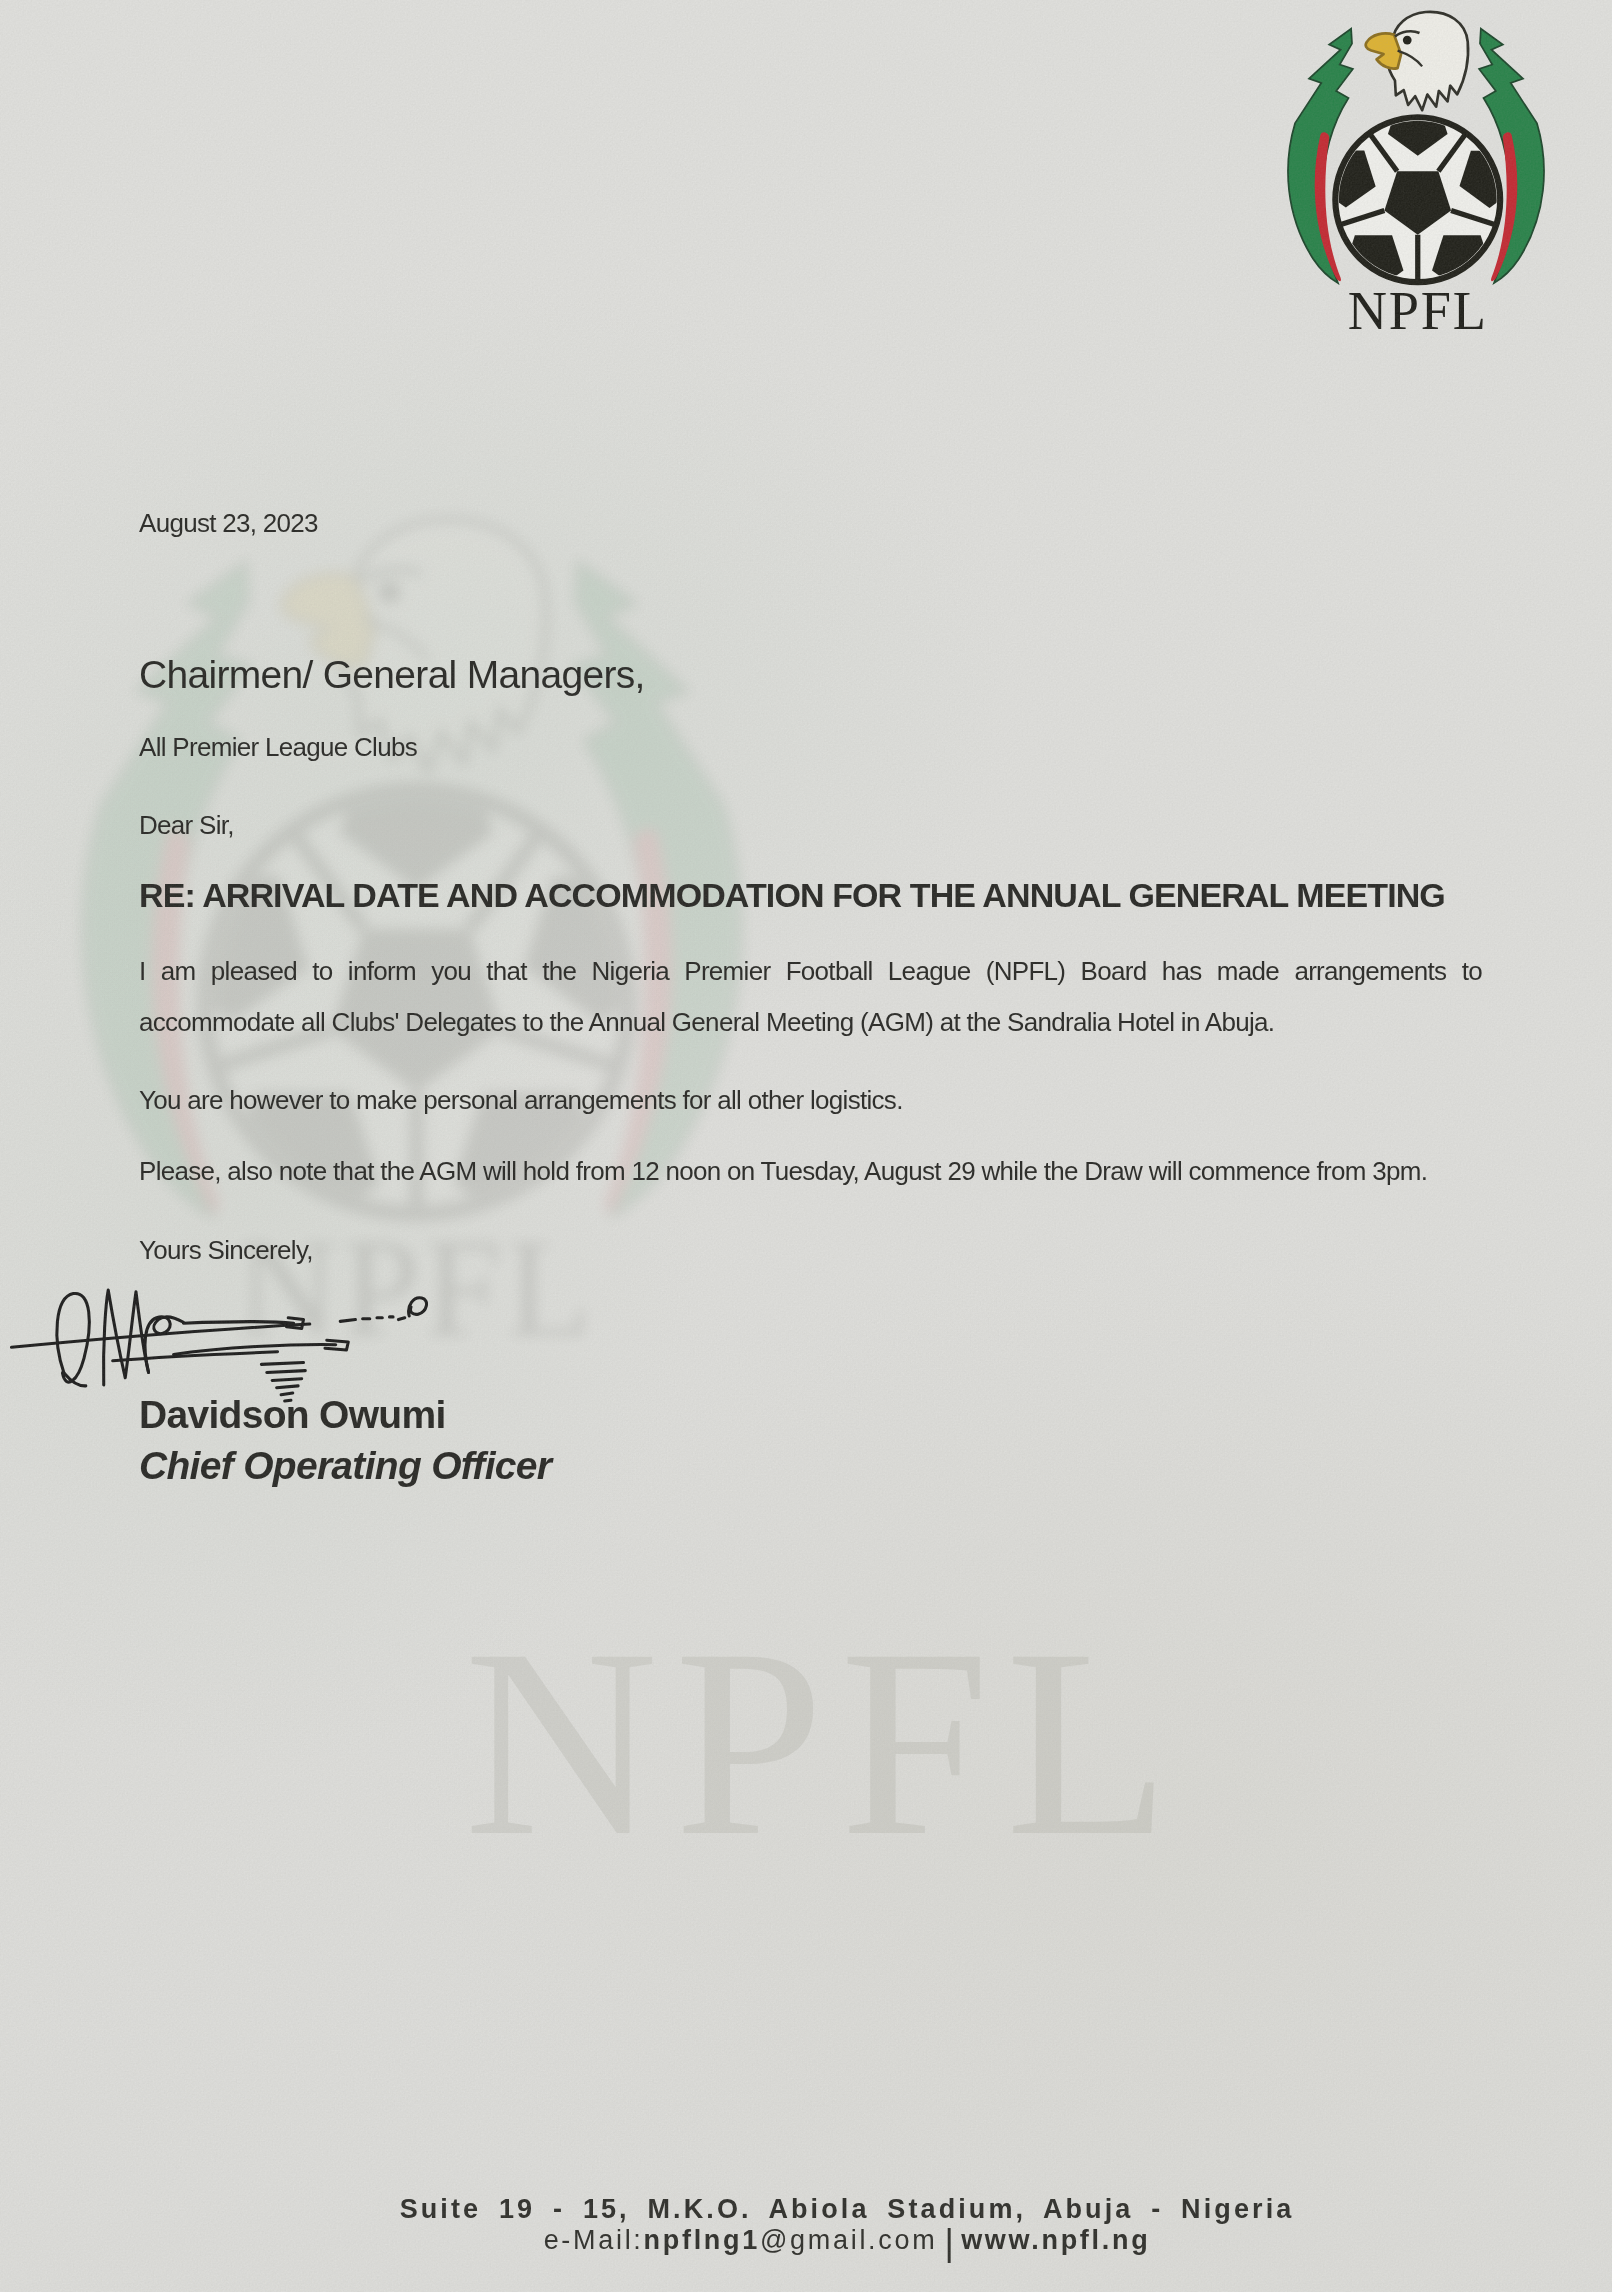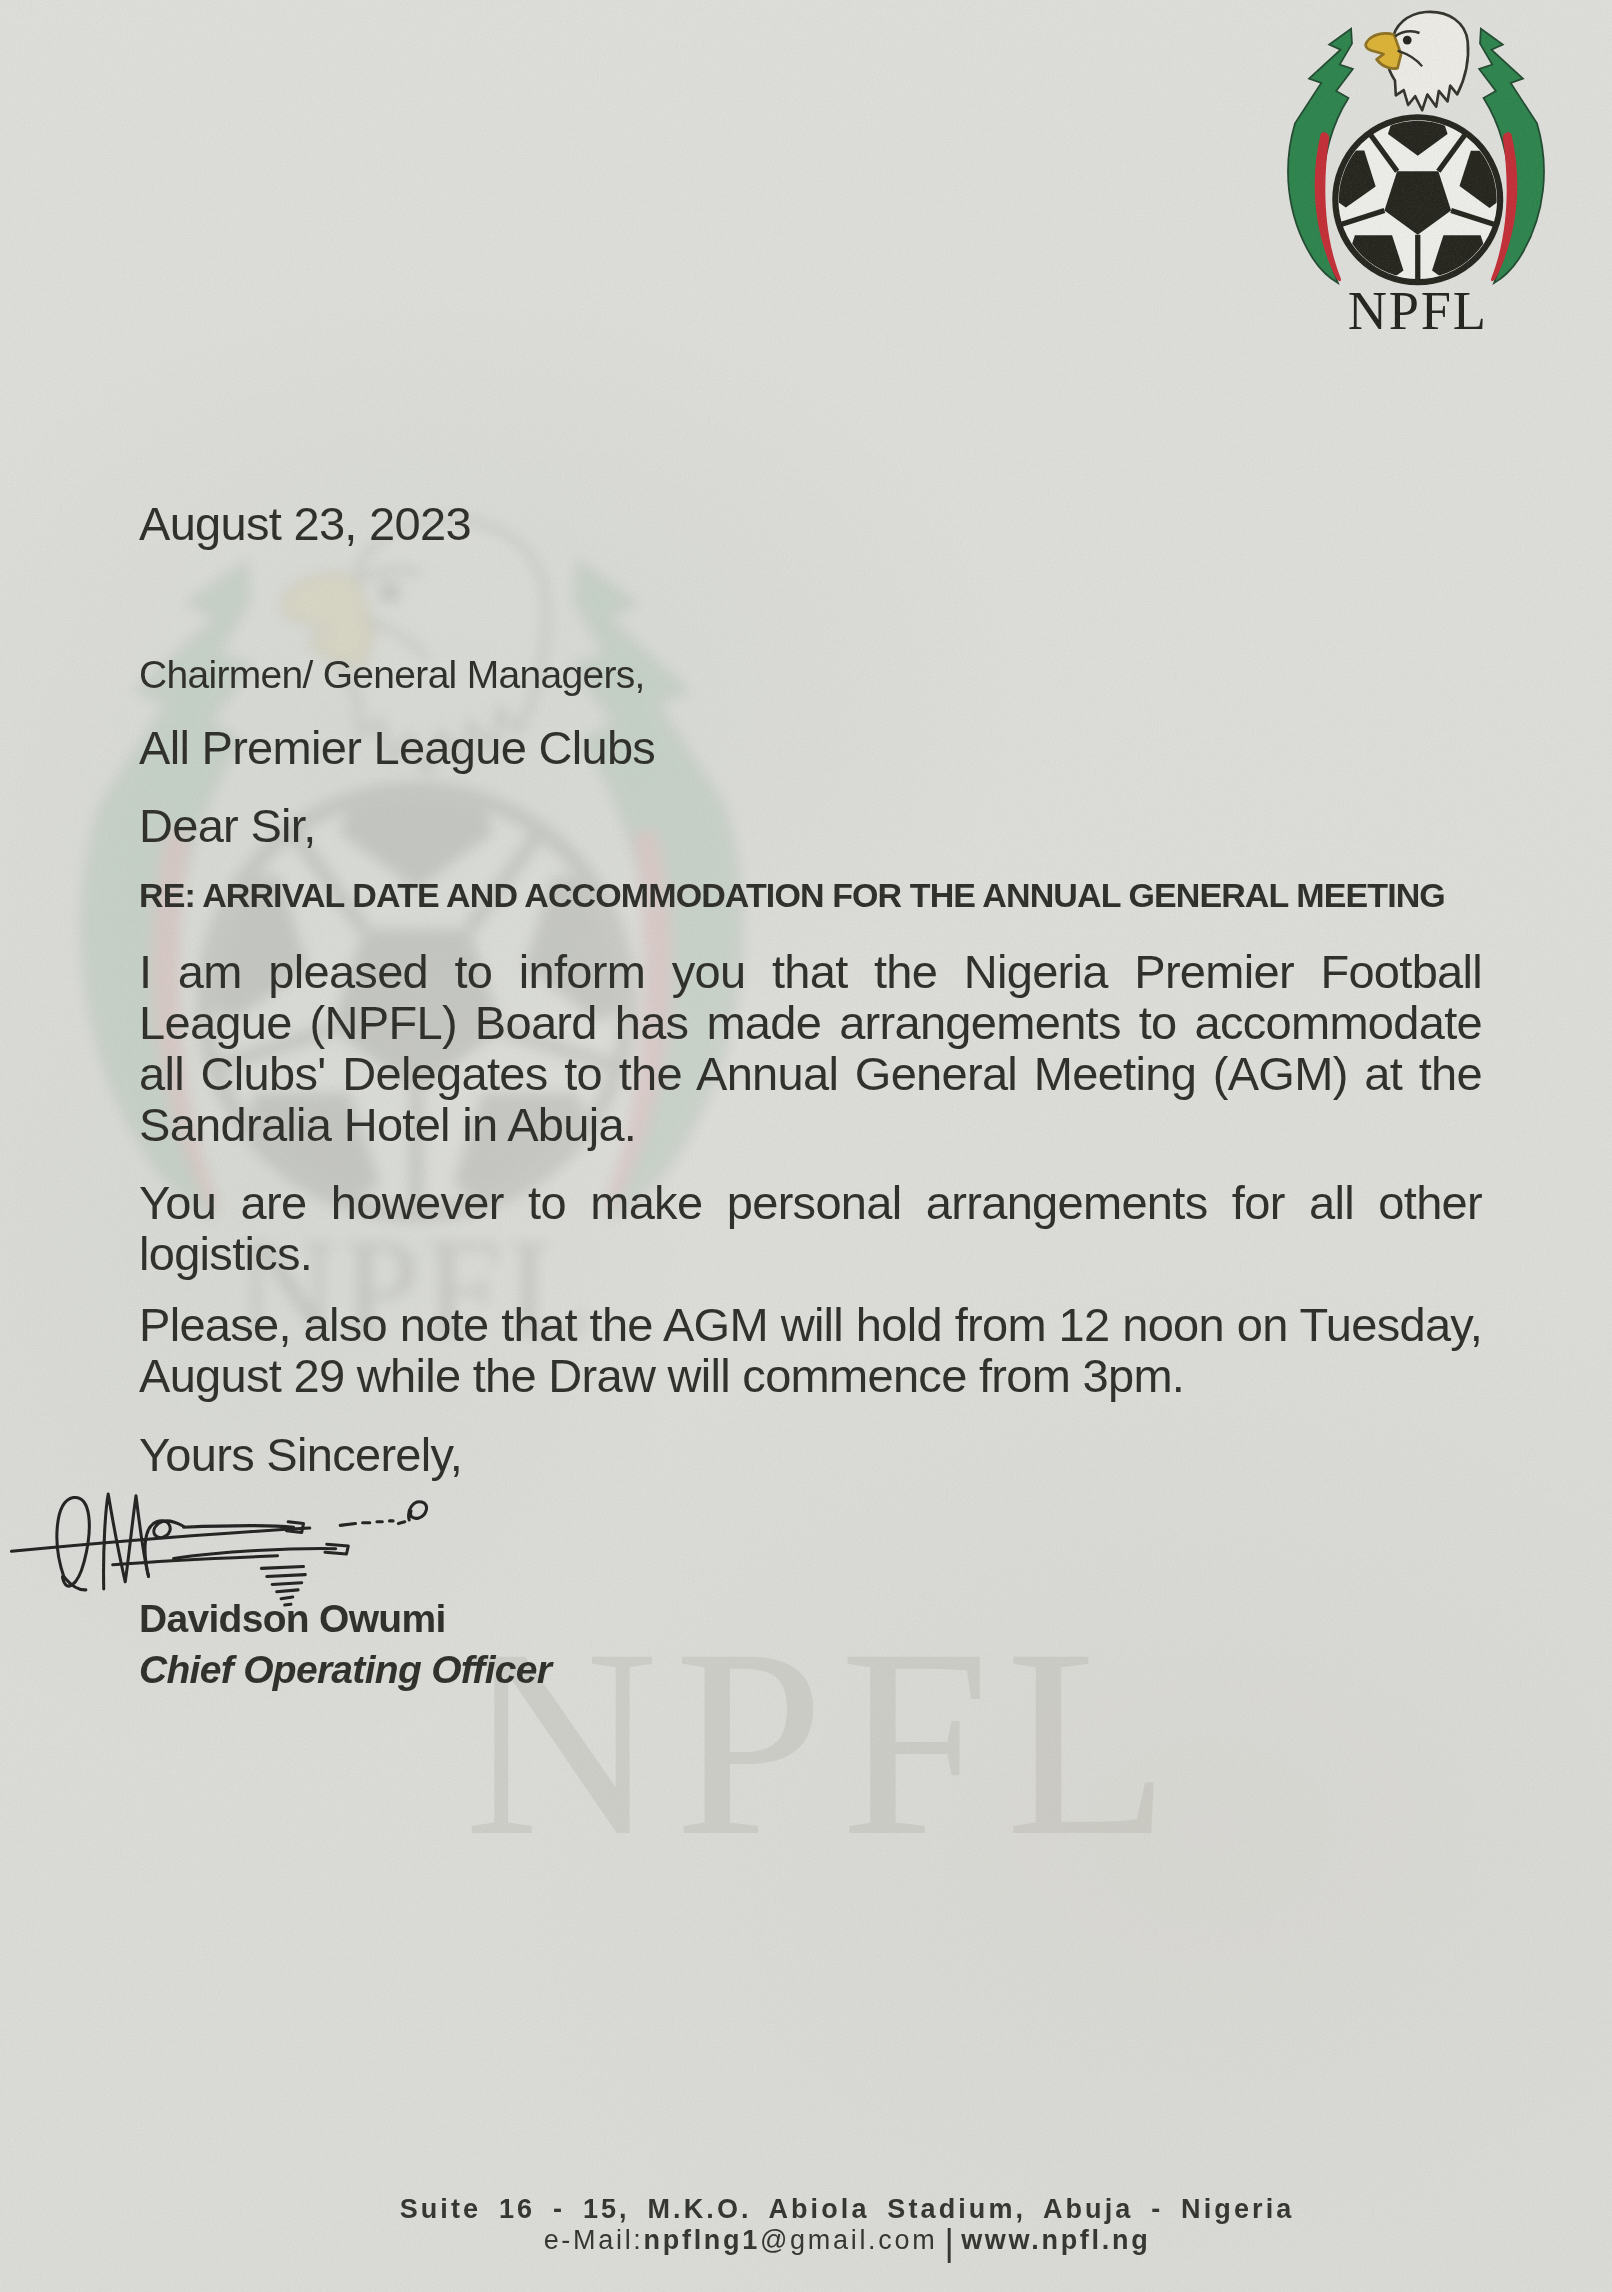--- a/index.html
+++ b/index.html
@@ -17,21 +17,21 @@
   .crest{position:absolute;left:1245px;top:5.4px;width:342px;height:342px;}
   
   .wm-crest{position:absolute;left:-27px;top:502px;width:878px;height:878px;opacity:.10;filter:blur(6.3px);pointer-events:none;}
   .wm-npfl{
     position:absolute;left:464px;top:1608px;line-height:1;pointer-events:none;
     font-family:"Liberation Serif",serif;font-size:269px;letter-spacing:16px;
     color:rgba(75,75,58,.10);
   }
   
   .letter{position:absolute;left:139px;width:1343px;top:498px;}
-  .letter p{margin:0;font-size:47px;line-height:51px;letter-spacing:-0.7px;}
+  .letter p{margin:0;font-size:26px;line-height:51px;letter-spacing:-0.7px;}
   .date{margin-bottom:100px !important;}
   .addressee{font-weight:400;font-size:39px !important;margin-bottom:21.5px !important;}
   .org{margin-bottom:27px !important;}
   .salutation{margin-bottom:19px !important;}
   .subject{font-weight:700;font-size:34px !important;letter-spacing:-0.9px !important;white-space:nowrap;margin-bottom:25px !important;}
   .para{text-align:justify;}
   .p1{margin-bottom:27px !important;}
   .p2{margin-bottom:28px !important;}
   .p3{margin-bottom:20.6px !important;}
   .p4{margin-bottom:28px !important;}
@@ -141,21 +141,21 @@
         <path d="M118,89 C180,84 250,81 302,79"></path>
         <path d="M284,93 L331,91 M290,102 L333,100 M296,111 L329,109 M301,119 L325,117 M306,127 L319,125 M310,134 L317,133"></path>
       </g>
     </svg>
 
     <p class="signatory">Davidson Owumi</p>
     <p class="signatory-title">Chief Operating Officer</p>
   </div>
 
   <div class="footer">
-    <div class="footer-line1">Suite 16 - 15, M.K.O. Abiola Stadium, Abuja - Nigeria</div>
+    <div class="footer-line1">Suite 19 - 15, M.K.O. Abiola Stadium, Abuja - Nigeria</div>
     <div class="footer-line2">
       <span class="fw-r">e-Mail:</span><span class="fw-b">npflng1</span><span class="fw-r">@gmail.com</span><span class="sep">|</span><span class="fw-b">www.npfl.ng</span>
     </div>
   </div>
 
   <svg class="noise" width="1613" height="2293" viewBox="0 0 1801 2560">
     <filter id="grain" x="0" y="0" width="100%" height="100%">
       <feTurbulence type="fractalNoise" baseFrequency="0.55" numOctaves="2" stitchTiles="stitch"></feTurbulence>
       <feColorMatrix type="matrix" values="0 0 0 0 0.35  0 0 0 0 0.35  0 0 0 0 0.33  0.5 0.5 0.5 0 0"></feColorMatrix>
     </filter>

